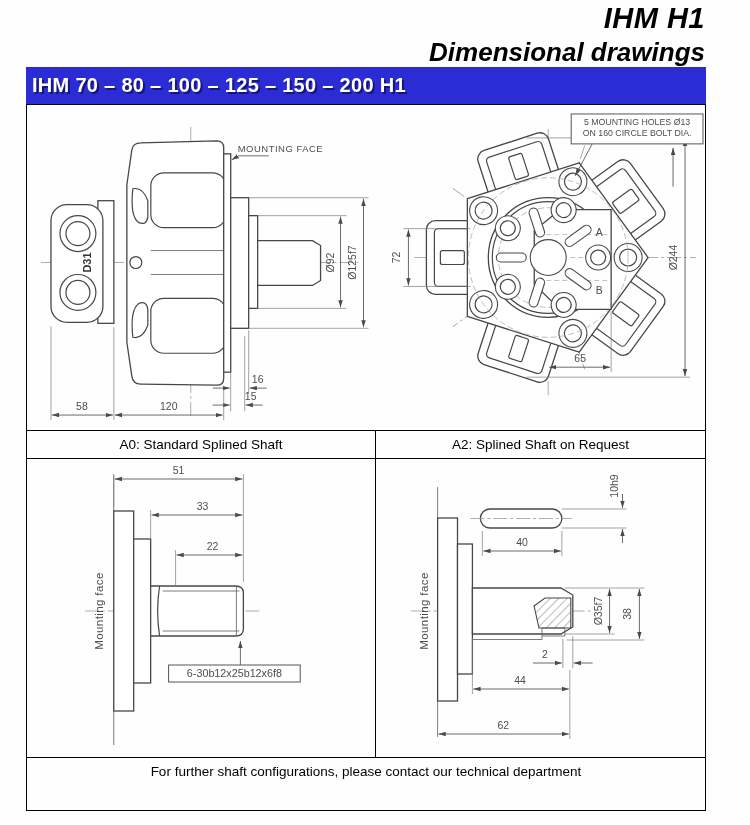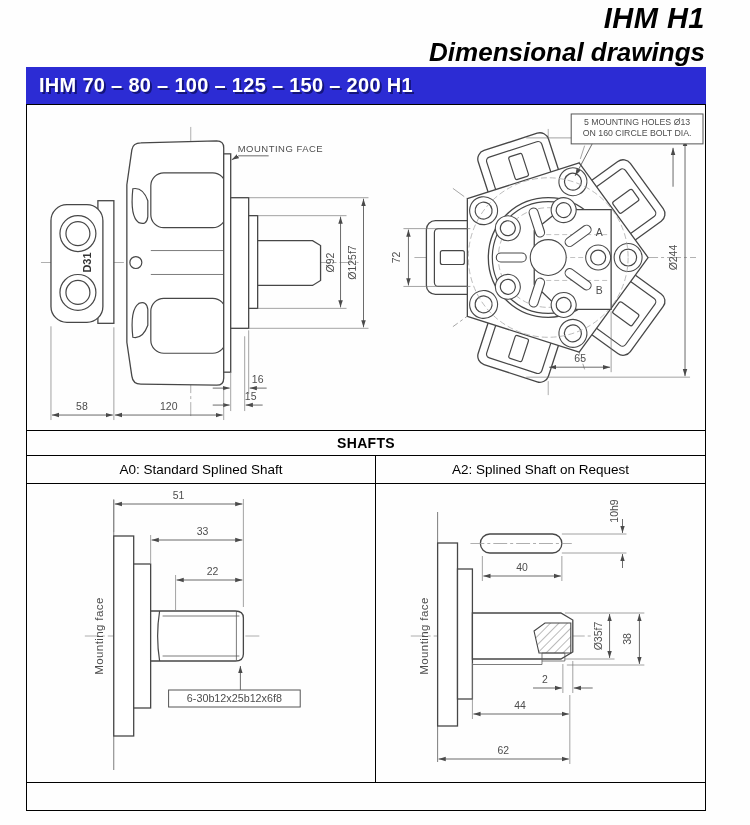--- a/index.html
+++ b/index.html
@@ -4,21 +4,21 @@
 <style>
   html,body{margin:0;padding:0;background:#fff;}
   .page{position:relative;width:750px;height:825px;background:#fefefe;
         font-family:"Liberation Sans",sans-serif;color:#000;overflow:hidden;}
   .doc-title{position:absolute;top:2px;right:45px;font-size:29px;font-weight:bold;
              font-style:italic;letter-spacing:.5px;}
   .doc-subtitle{position:absolute;top:37px;right:45px;font-size:26px;font-weight:bold;
                 font-style:italic;}
   .banner{position:absolute;left:26px;top:67px;width:680px;height:37px;box-sizing:border-box;
           background:#2c2cd4;color:#fff;font-size:20px;font-weight:bold;line-height:37px;
-          padding-left:13px;letter-spacing:.3px;text-shadow:2px 2px 0 #15157a;}
+          padding-left:6px;letter-spacing:.3px;text-shadow:2px 2px 0 #15157a;}
   .frame{position:absolute;left:26px;top:104px;width:680px;height:707px;box-sizing:border-box;
          border:1.6px solid #000;}
   .row{box-sizing:border-box;}
   .drawing-row{height:326px;border-bottom:1.5px solid #000;position:relative;}
   .shafts-title{height:25px;border-bottom:1.5px solid #000;display:flex;align-items:center;
                 justify-content:center;font-size:14px;font-weight:bold;letter-spacing:.3px;}
   .col-heads{height:28px;border-bottom:1.5px solid #000;display:flex;}
   .col-heads .cell-l,.col-heads .cell-r{display:flex;align-items:center;justify-content:center;
                 font-size:13.5px;}
   .cell-l{width:349px;border-right:1.5px solid #000;box-sizing:border-box;height:100%;}
@@ -241,21 +241,20 @@
 
           <rect class="box" x="545" y="9" width="132" height="30"></rect>
           <text class="ct" x="611" y="20" text-anchor="middle">5 MOUNTING HOLES Ø13</text>
           <text class="ct" x="611" y="31" text-anchor="middle">ON 160 CIRCLE BOLT DIA.</text>
           <path class="dim" d="M566,39 L549,71" marker-end="url(#ma)"></path>
           <path class="dim" d="M647,82 L647,43" marker-end="url(#ma)"></path>
         </g>
       </svg>
     </div>
 
-    <div class="row shafts-title">SHAFTS</div>
 
     <div class="row col-heads">
       <div class="cell-l">A0: Standard Splined Shaft</div>
       <div class="cell-r">A2: Splined Shaft on Request</div>
     </div>
 
     <div class="row shaft-cells">
 
       <div class="cell-l">
         <svg width="347" height="297" viewBox="0 0 348 297" preserveAspectRatio="none">
@@ -355,15 +354,16 @@
             <line class="ext" x1="195" y1="235" x2="195" y2="280"></line>
             <line class="dim" x1="63" y1="275" x2="194" y2="275" marker-start="url(#mc)" marker-end="url(#mc)"></line>
             <text class="dt" x="128" y="270" text-anchor="middle">62</text>
 
             <text class="mf" x="52" y="152" text-anchor="middle" transform="rotate(-90 52 152)">Mounting face</text>
           </g>
         </svg>
       </div>
     </div>
 
+    <div class="row footer-row">For further shaft configurations, please contact our technical department</div>
 
   </div>
 </div>
 
 </body></html>

